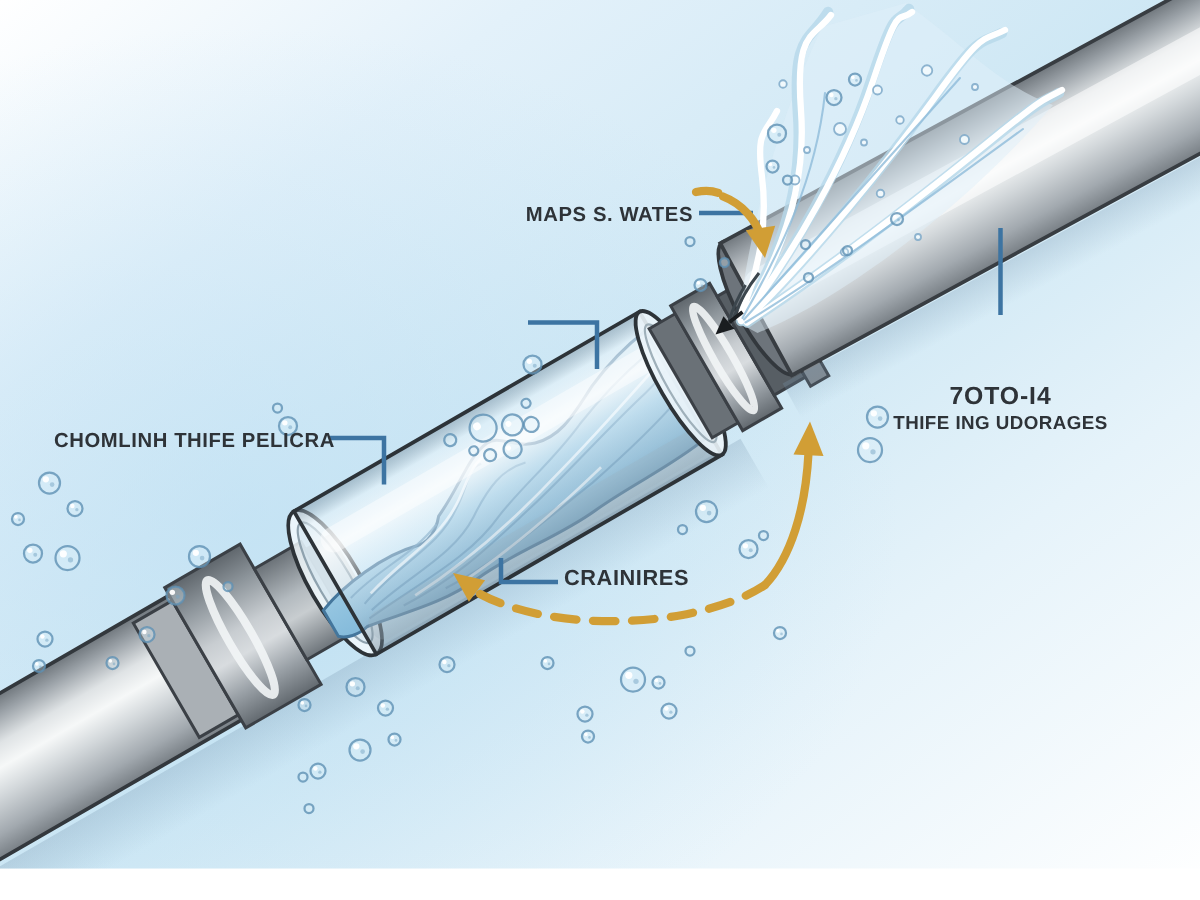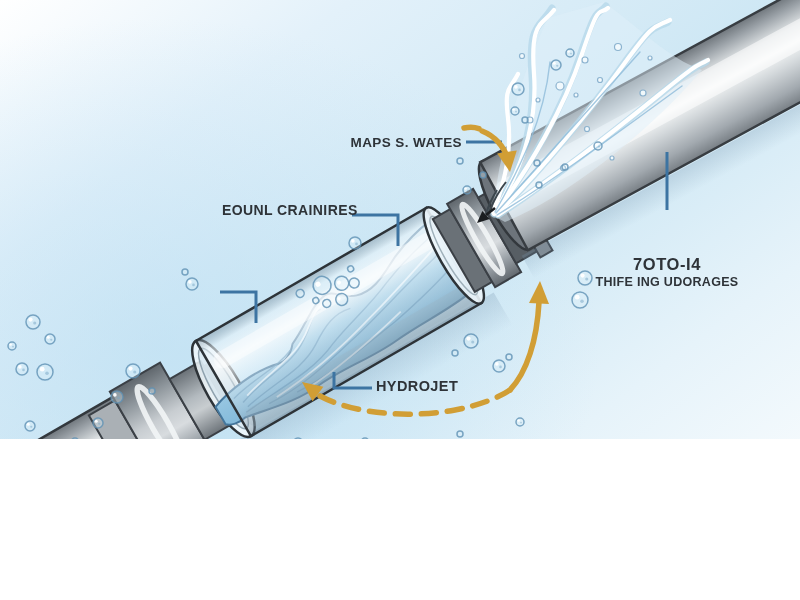--- a/index.html
+++ b/index.html
@@ -1,17 +1,17 @@
 <!DOCTYPE html>
 <html style="--arrow-gold: #d19e35; --leader-blue: #3d74a2; --label-text: #2e3338; --background-blue: #cde7f4; --pipe-gray: #b6bcc1; --water-blue: #9ecbe4; --glass-outline: #2d3338;"><head>
 <meta charset="utf-8">
 <style>
   html,body{margin:0;padding:0;background:#ffffff;}
   .stage{
-    position:relative;width:800px;height:439px;overflow:hidden;
+    position:relative;width:800px;height:579px;overflow:hidden;
     font-family:"Liberation Sans", sans-serif;
   }
   .stage svg{position:absolute;left:0;top:0;}
   .diagram-label{
     position:absolute;
     color:var(--label-text,#2e3338);
     font-weight:700;
     letter-spacing:.4px;
     white-space:nowrap;
     line-height:1.15;
@@ -349,19 +349,19 @@
       <polygon class="gold-head" points="540,281 529,303 549,304"></polygon>
     </g>
     <g>
       <path d="M 495 208 L 486 215" fill="none" stroke="#1a1d20" stroke-width="2.5"></path>
       <polygon points="477,223 489.7,219.1 482.3,210.9" fill="#1a1d20"></polygon>
     </g>
   </g>
 </svg>
 
 <div class="diagram-label lbl-maps">MAPS S. WATES</div>
-<div class="diagram-label lbl-crainires">EOUNL CRAINIRES</div>
-<div class="diagram-label lbl-hydrojet">HYDROJET</div>
+<div class="diagram-label lbl-pelicra">CHOMLINH THIFE PELICRA</div>
+<div class="diagram-label lbl-hydrojet">CRAINIRES</div>
 <div class="diagram-label lbl-pipe">
   <div class="code">7OTO-I4</div>
   <div class="caption">THIFE ING UDORAGES</div>
 </div>
 </div>
 
 </body></html>

